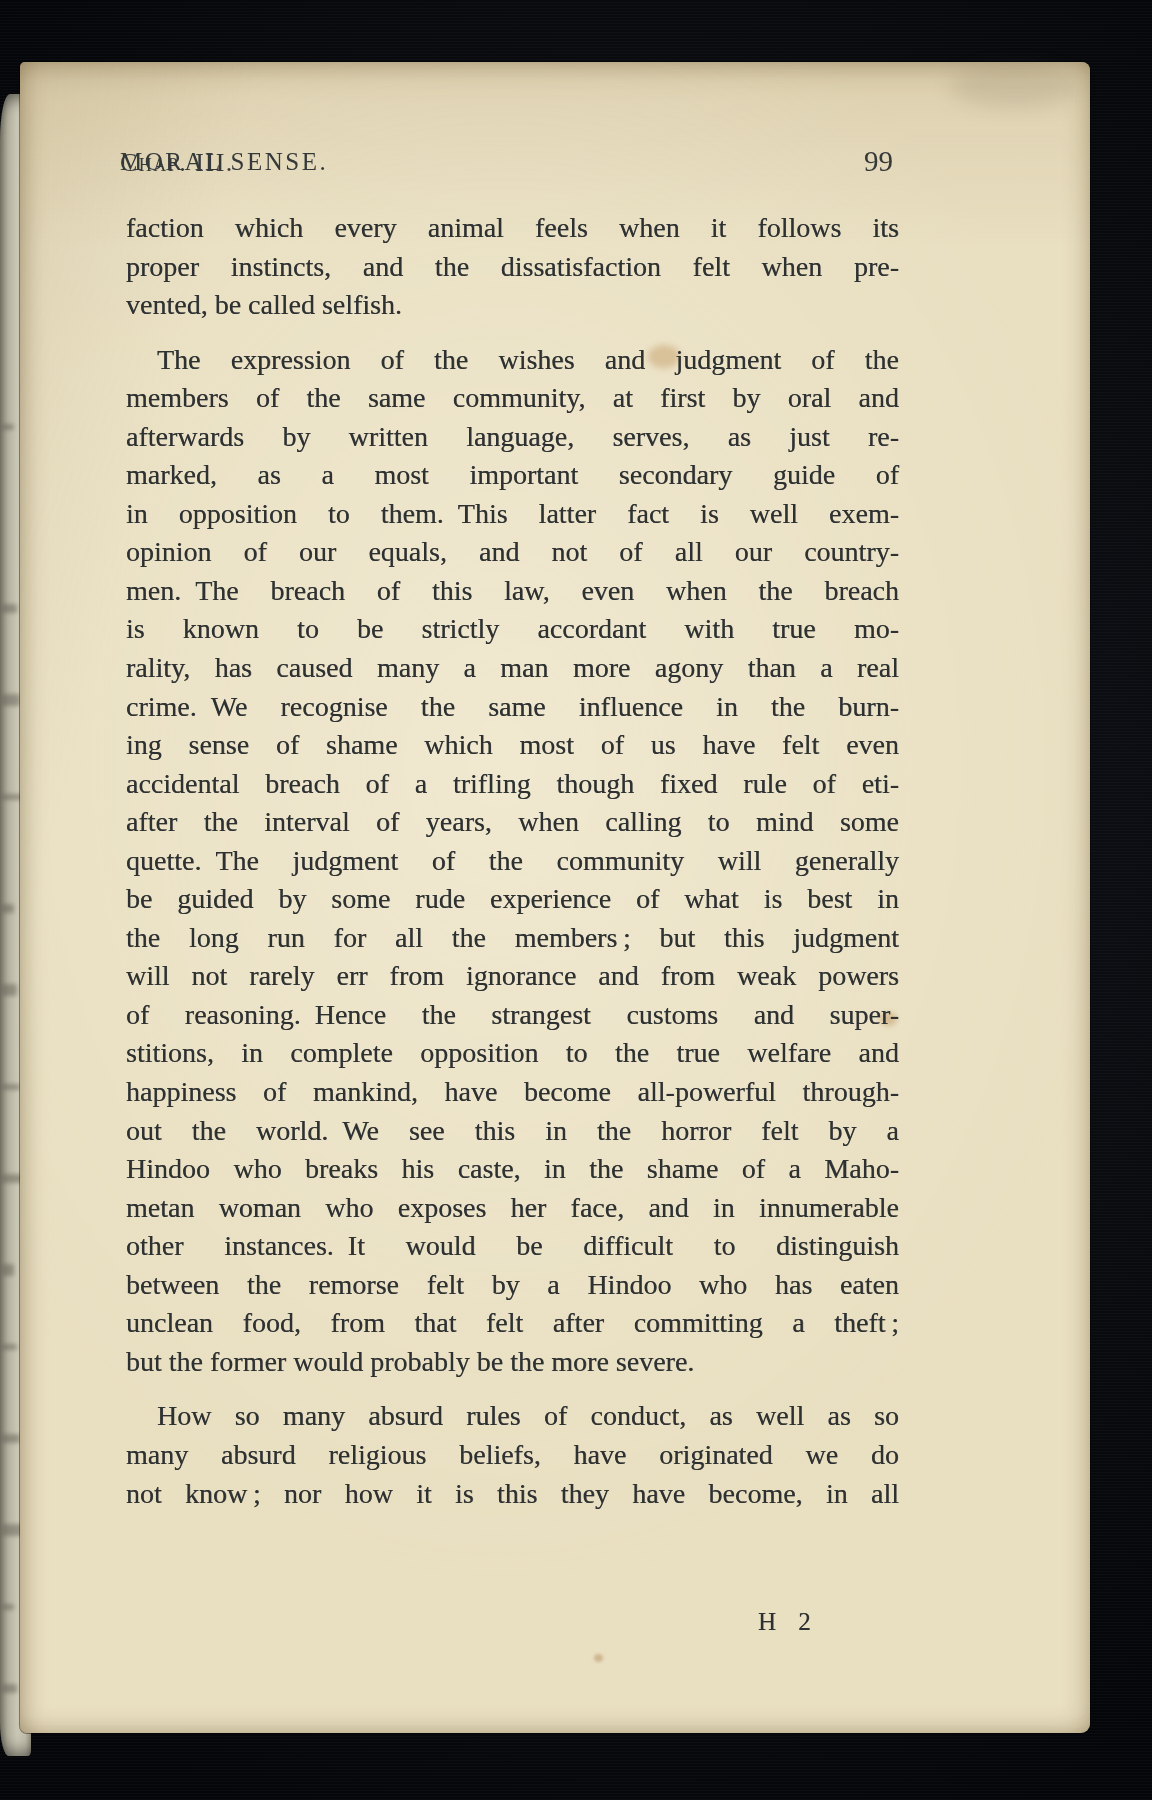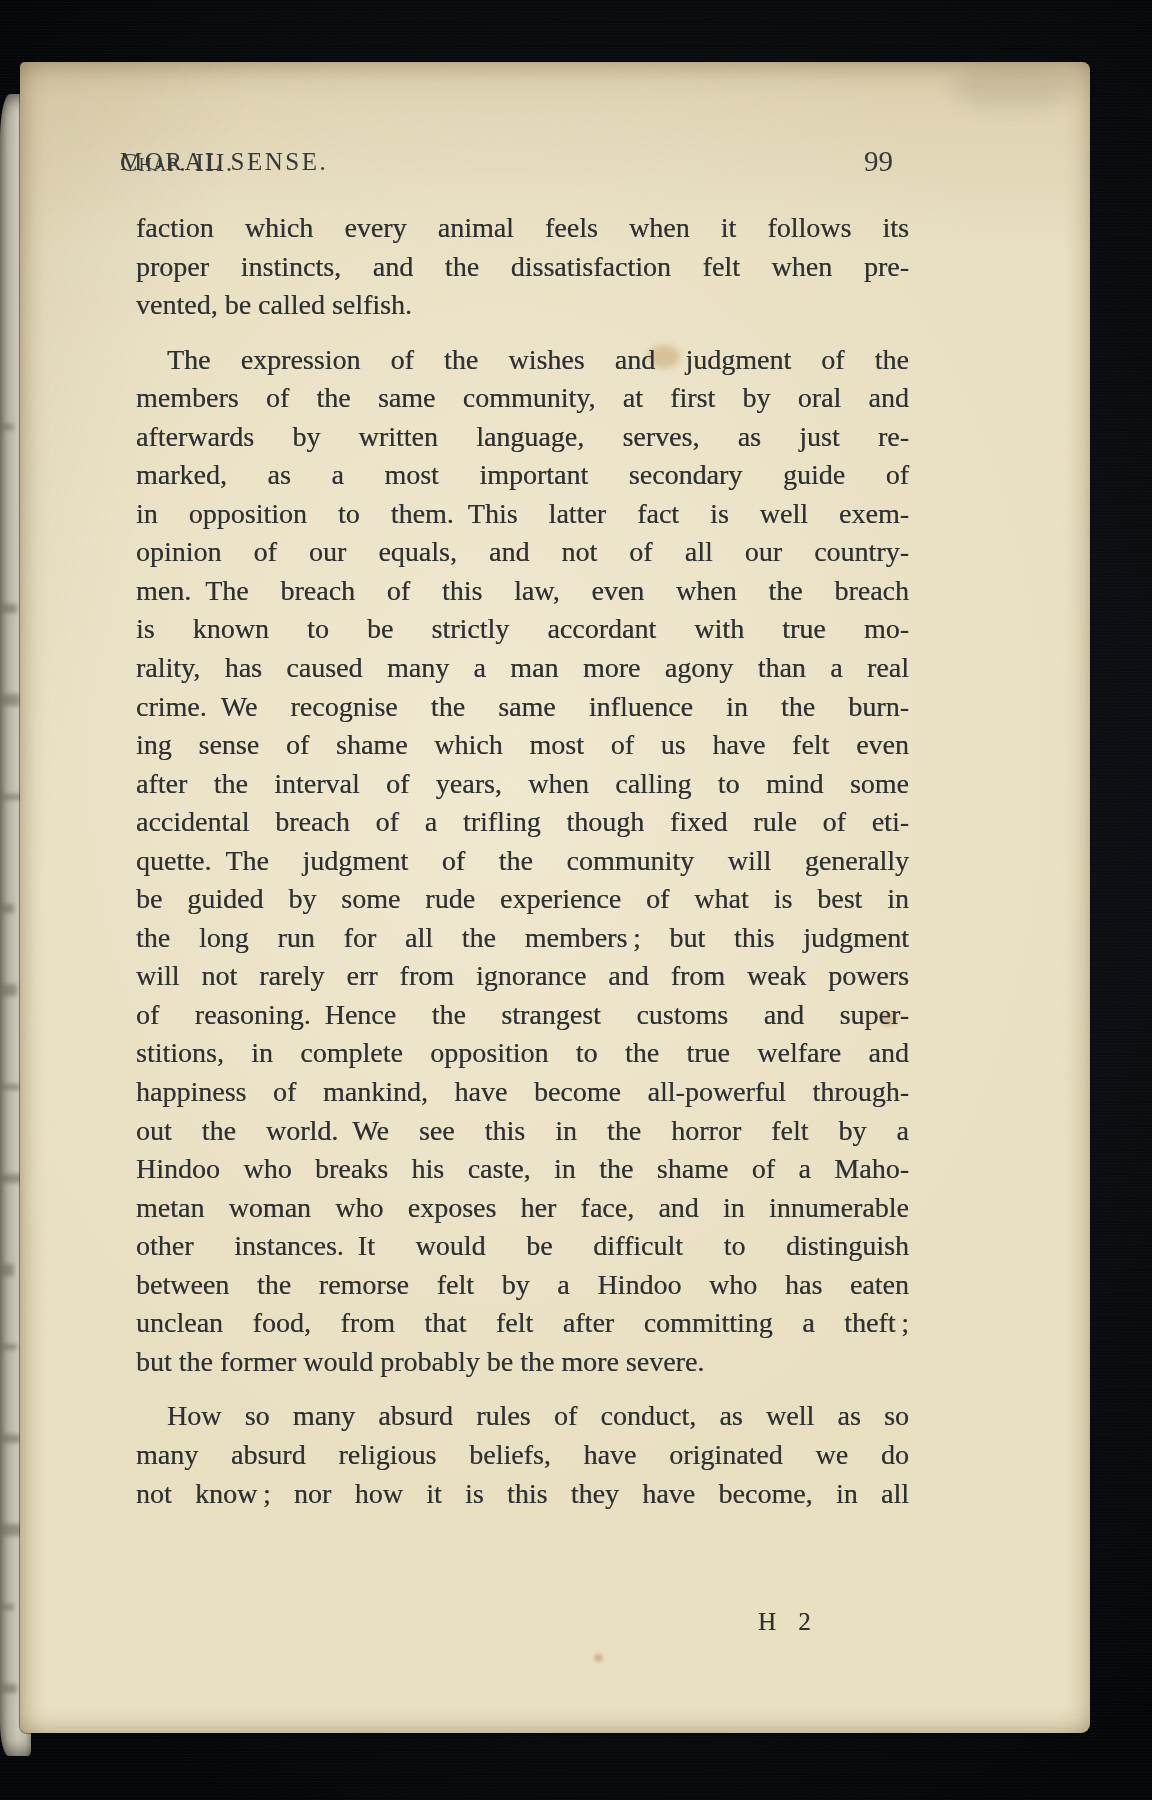--- a/index.html
+++ b/index.html
@@ -68,21 +68,21 @@
     position: absolute; left: 0; top: 0;
     font-variant: small-caps; font-size: 26px; letter-spacing: 1.5px;
   }
   .rh-center {
     position: absolute; left: 0; right: 0; top: 0; text-align: left;
     font-size: 25px; letter-spacing: 2.5px;
   }
   .rh-right { position: absolute; right: 0; top: -3px; font-size: 29px; }
 
   .body-text {
-    position: absolute; top: 147px; left: 16px; width: 773px;
+    position: absolute; top: 147px; left: 6px; width: 773px;
     font-size: 28px; line-height: 38.55px; color: #2e3132;
     text-shadow: 0.3px 0 0 rgba(46,49,50,.65);
   }
   .line { text-align: justify; text-align-last: justify; height: 38.55px; }
   .line.pend { text-align-last: left; }
   .line.indent { text-indent: 31px; margin-top: 16px; }
   .it { font-style: italic; }
 
   .signature {
     position: absolute; top: 1516px; left: 638px;
@@ -134,22 +134,22 @@
         <div class="line"><span>members of the same community, at first by oral and</span></div>
         <div class="line"><span>afterwards by written language, serves, as just re-</span></div>
         <div class="line"><span>marked, as a most important secondary guide of</span></div>
         <div class="line"><span>in opposition to them. This latter fact is well exem-</span></div>
         <div class="line"><span>opinion of our equals, and not of all our country-</span></div>
         <div class="line"><span>men. The breach of this law, even when the breach</span></div>
         <div class="line"><span>is known to be strictly accordant with true mo-</span></div>
         <div class="line"><span>rality, has caused many a man more agony than a real</span></div>
         <div class="line"><span>crime. We recognise the same influence in the burn-</span></div>
         <div class="line"><span>ing sense of shame which most of us have felt even</span></div>
+        <div class="line"><span>accidental breach of a trifling though fixed rule of eti-</span></div>
         <div class="line"><span>after the interval of years, when calling to mind some</span></div>
-        <div class="line"><span>accidental breach of a trifling though fixed rule of eti-</span></div>
         <div class="line"><span>quette. The judgment of the community will generally</span></div>
         <div class="line"><span>be guided by some rude experience of what is best in</span></div>
         <div class="line"><span>the long run for all the members ; but this judgment</span></div>
         <div class="line"><span>will not rarely err from ignorance and from weak powers</span></div>
         <div class="line"><span>of reasoning. Hence the strangest customs and super-</span></div>
         <div class="line"><span>stitions, in complete opposition to the true welfare and</span></div>
         <div class="line"><span>happiness of mankind, have become all-powerful through-</span></div>
         <div class="line"><span>out the world. We see this in the horror felt by a</span></div>
         <div class="line"><span>Hindoo who breaks his caste, in the shame of a Maho-</span></div>
         <div class="line"><span>metan woman who exposes her face, and in innumerable</span></div>

